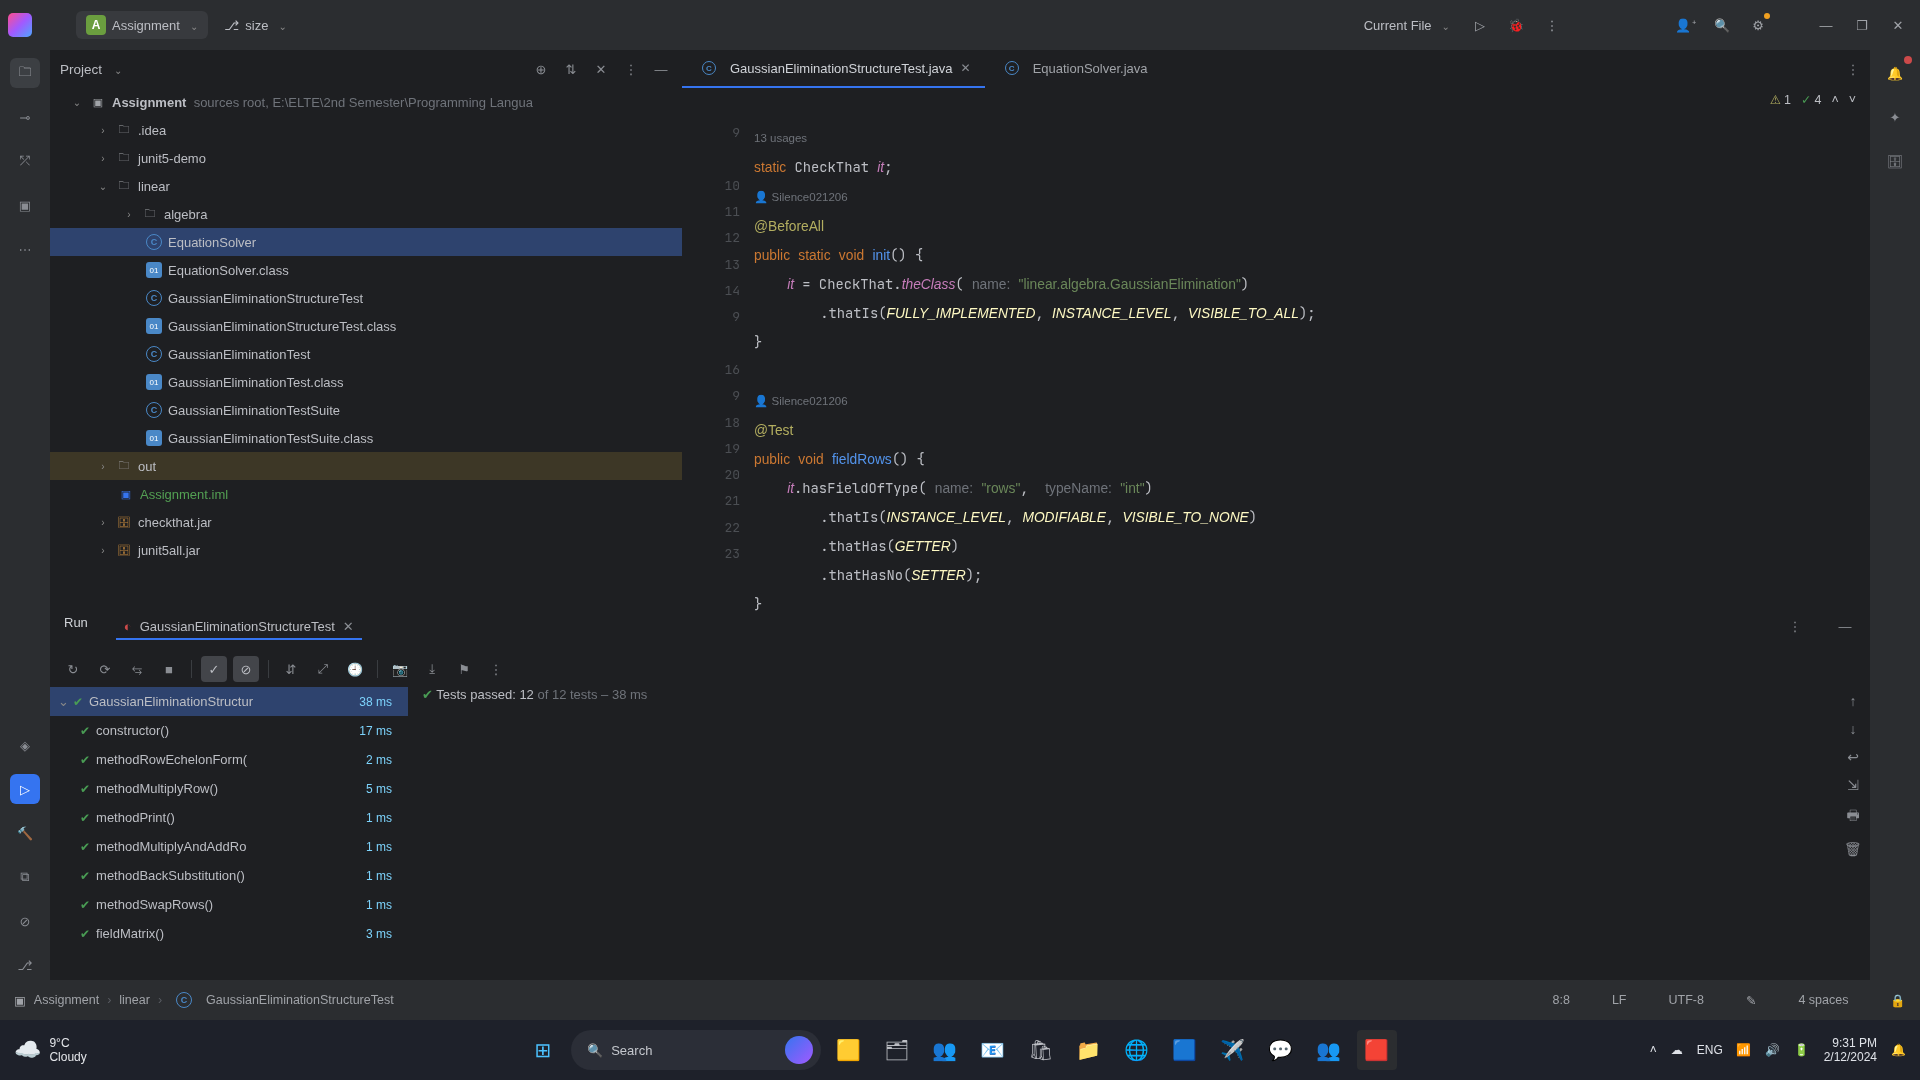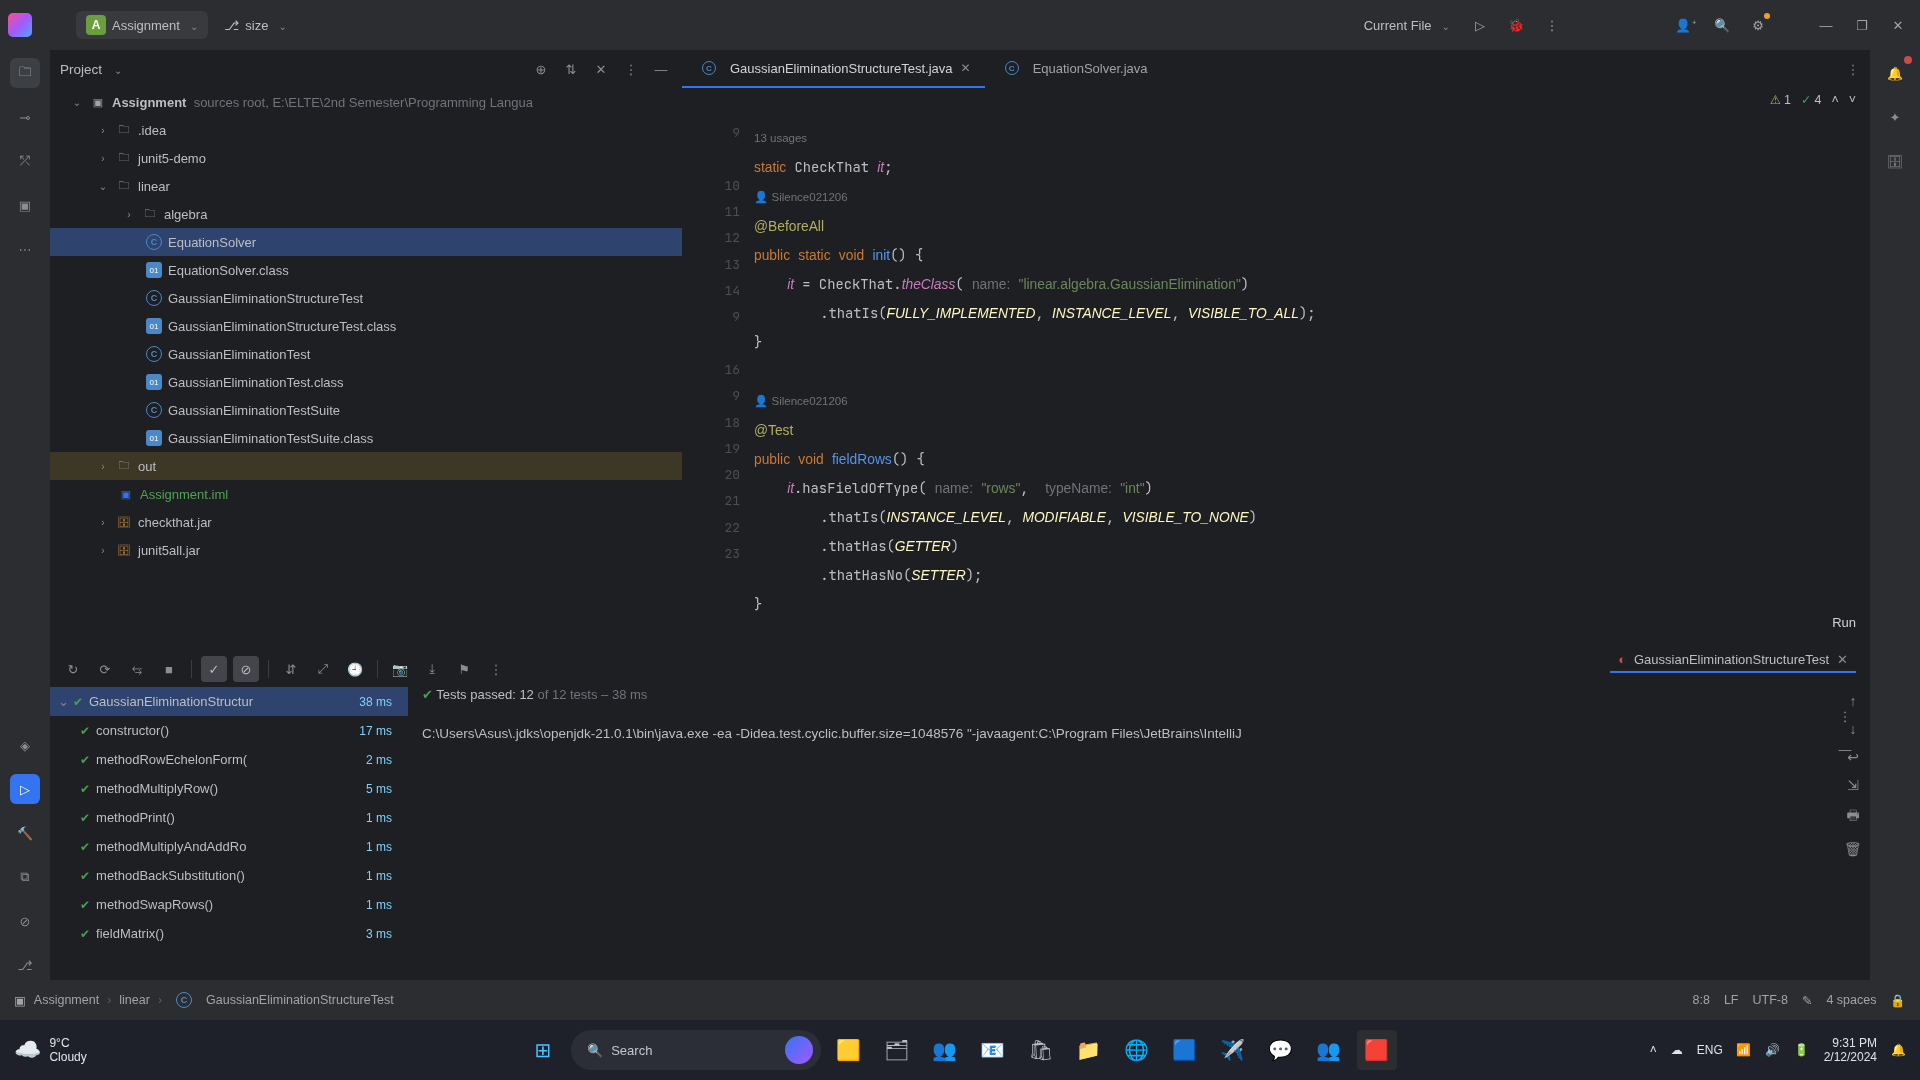--- a/index.html
+++ b/index.html
@@ -71,21 +71,21 @@
 .mth { color:#5394ec; }
 .con { color:#fef9c3; font-style:italic; }
 .prm { color:#6f737a; }
 .hint { color:#6f737a; font-size:11.5px; }
 .inspections { position:absolute; top:4px; right:14px; display:flex; gap:10px; align-items:center; color:#bcbec4; font-size:12.5px; }
 .insp-w::before { content:"⚠"; color:#b3ae60; margin-right:3px; }
 .insp-t::before { content:"✓"; color:#499c54; margin-right:3px; }
 
 
 .runpanel { position:absolute; left:50px; top:615px; right:50px; bottom:40px; background:#1e1f22; display:flex; flex-direction:column; }
-.runhead { height:36px; display:flex; align-items:flex-end; gap:18px; padding:0 14px;flex-direction:column; }
+.runhead { height:36px; display:flex; align-items:flex-start; gap:28px; padding:0 14px; }
 .runhead .title { color:#d0d3d8; font-weight:500; }
 .run-cfg { display:flex; align-items:center; gap:8px; background:#1e1f22; padding:4px 8px; border-bottom:2px solid #3574f0; }
 .run-cfg .x { color:#8a8d93; cursor:pointer; }
 .run-tb { height:36px; display:flex; align-items:center; gap:6px; padding:0 10px; }
 .tb-ic { width:26px; height:26px; display:flex; align-items:center; justify-content:center; color:#8a8d93; border-radius:4px; cursor:pointer; }
 .tb-ic.on { background:#43454a; color:#bcbec4; }
 .tb-sep { width:1px; height:18px; background:#3a3d41; margin:0 3px; }
 .runbody { flex:1; display:flex; overflow:hidden; }
 .test-tree { width:358px; overflow:hidden; font-size:13px; }
 .tnode { display:flex; align-items:center; height:29px; padding:0 8px; }
@@ -98,21 +98,21 @@
 .res-head .dim2 { color:#6f737a; }
 .console { flex:1; font-family:Consolas,monospace; font-size:13.5px; color:#bcbec4; line-height:22px; padding-top:6px; overflow:hidden; }
 .results-rightrail { width:34px; display:flex; flex-direction:column; align-items:center; gap:12px; padding-top:6px; }
 .rr-ic { color:#8a8d93; cursor:pointer; font-size:14px; }
 
 
 .status { position:absolute; left:0; right:0; bottom:0; height:40px; background:#2b2d30; display:flex; align-items:center; padding:0 14px; gap:14px; font-size:12.5px; }
 .crumb { display:flex; align-items:center; gap:8px; color:#a0a3a8; }
 .crumb .sep { color:#5a5d63; }
 .status .spacer { flex:1; }
-.stat-i { color:#a0a3a8; }
+.stat-i { color:#a0a3a8;margin-left:28px; }
 
 
 .taskbar { position:absolute; left:0; right:0; bottom:0; height:60px; background:rgba(30,34,44,0.82); backdrop-filter:blur(10px); display:flex; align-items:center; padding:0 14px; gap:6px; }
 body { height:1080px; }
 .status { bottom:60px; }
 .leftrail,.rightrail { bottom:100px; }
 .runpanel { bottom:100px; }
 
 .weather { display:flex; align-items:center; gap:8px; color:#e4e6ea; font-size:12px; }
 .weather .wic { font-size:22px; }
@@ -419,21 +419,20 @@
         </div>
       </div>
     <div class="results">
       <div class="res-head">
         <span style="color:#499c54">✔ </span>
         <span class="pass">Tests passed: 12</span>
         <span class="dim2"> </span><span class="dim2">of 12 tests</span>
         <span class="dim2"> </span><span class="dim2">– 38 ms</span>
       </div>
       <div class="console">
-        <div>C:\Users\Asus\.jdks\openjdk-21.0.1\bin\java.exe -ea -Didea.test.cyclic.buffer.size=1048576 "-javaagent:C:\Program Files\JetBrains\IntelliJ</div>
         <br>
       </div>
     </div>
     <div class="results-rightrail">
       <div class="rr-ic">↑</div>
       <div class="rr-ic">↓</div>
       <div class="rr-ic">↩</div>
       <div class="rr-ic">⇲</div>
       <div class="rr-ic">🖶</div>
       <div class="rr-ic">🗑</div>

